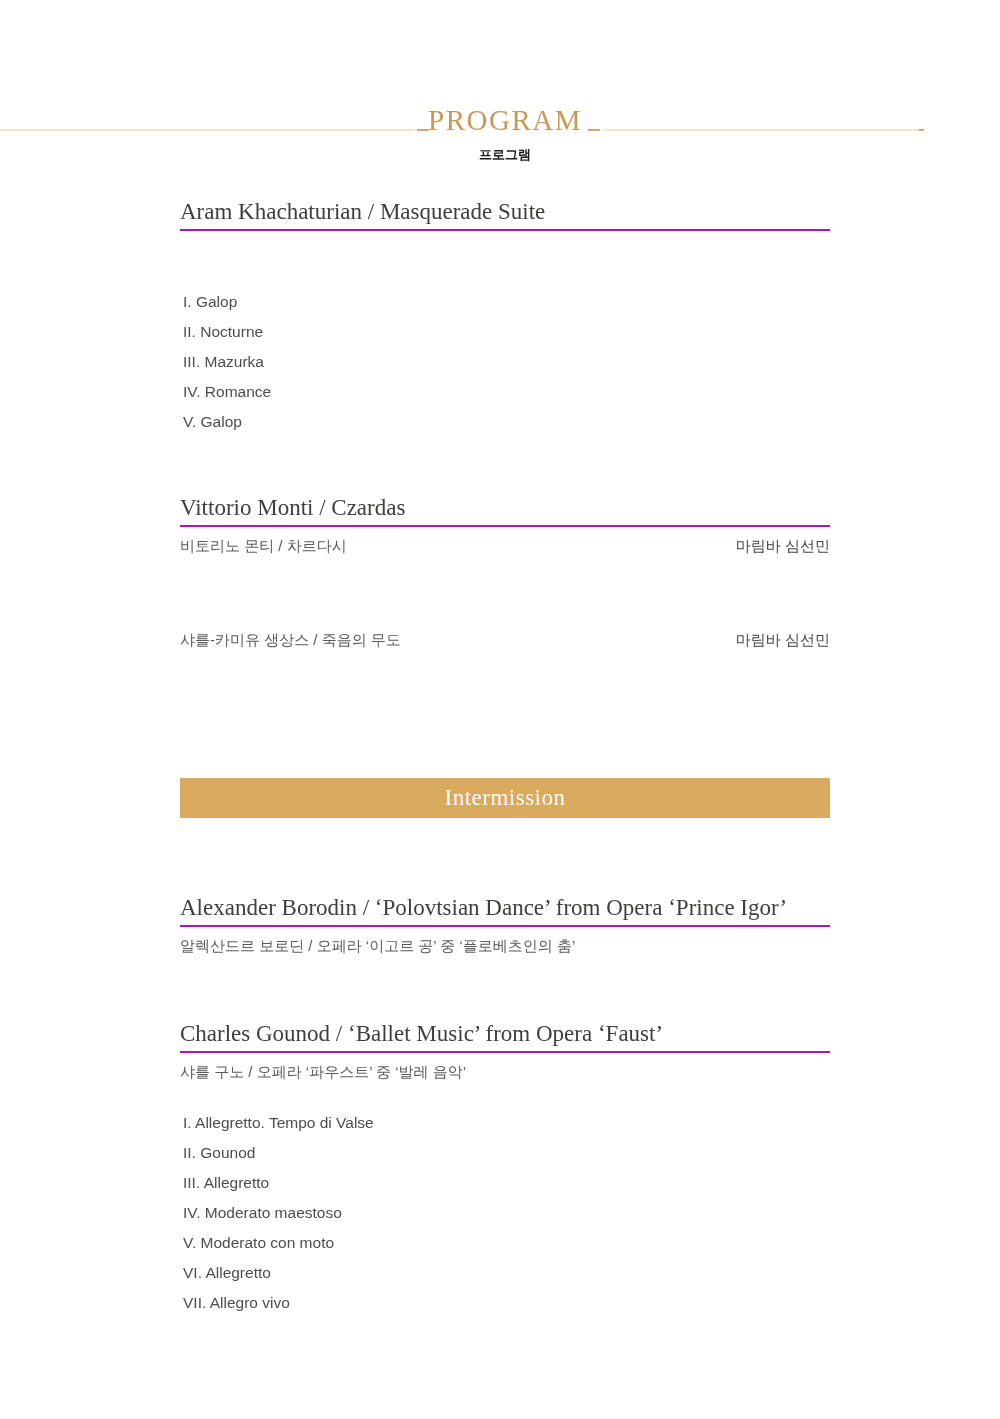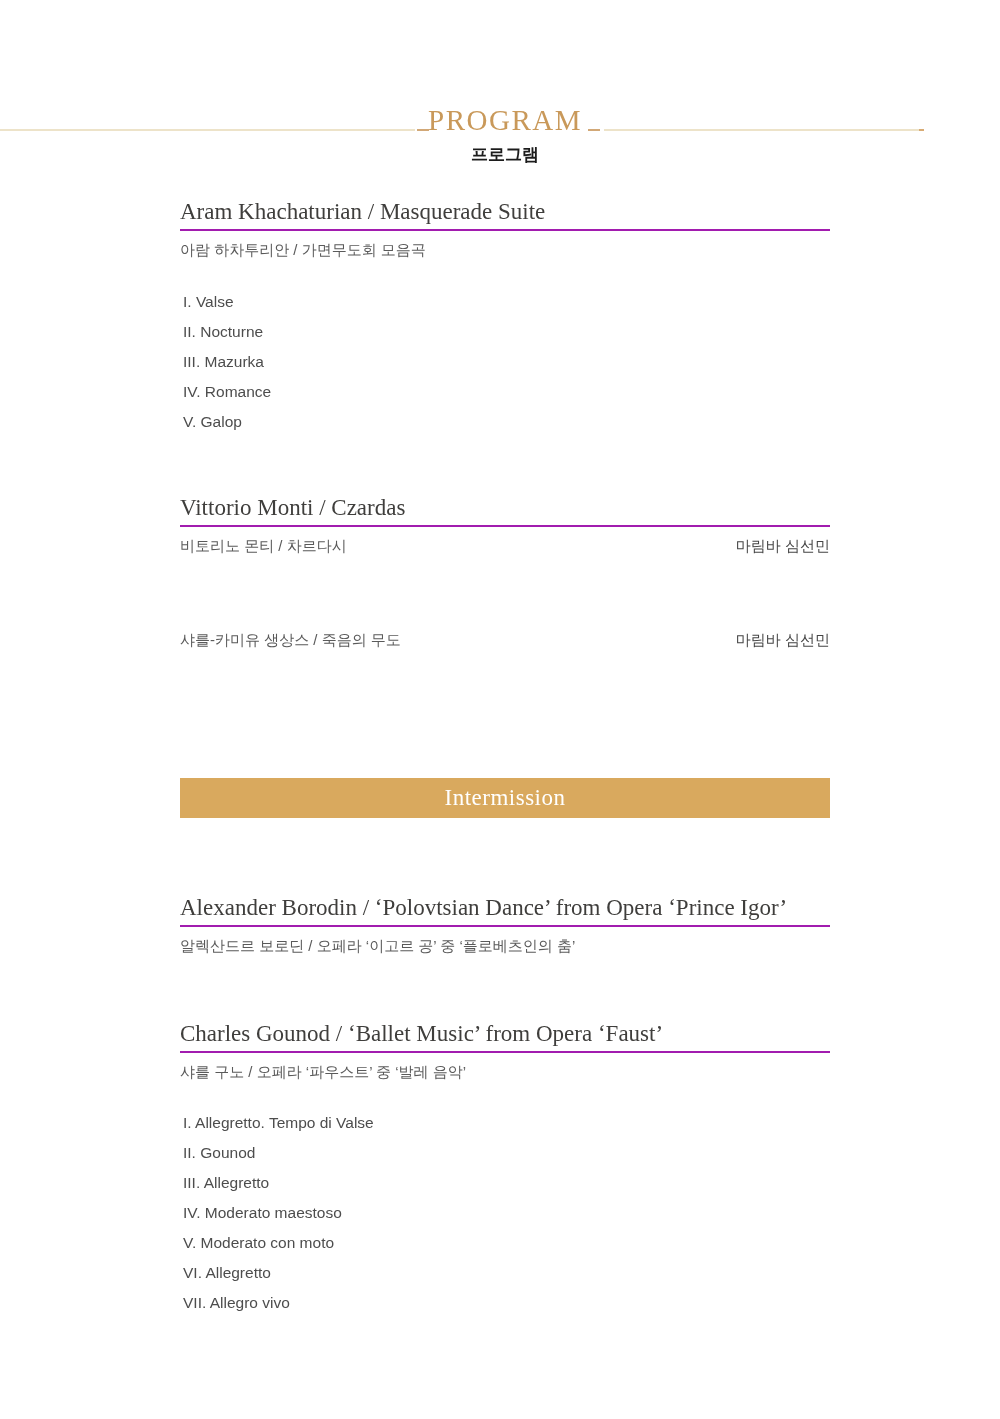--- a/index.html
+++ b/index.html
@@ -45,21 +45,21 @@
     line-height: 30px;
     letter-spacing: 1.5px;
     color: #c9995a;
   }
   .page-subtitle {
     position: absolute;
     left: 180px;
     width: 650px;
     top: 112px;
     text-align: center;
-    font-size: 17px;
+    font-size: 13px;
     line-height: 20px;
     font-weight: bold;
     color: #1c1c1c;
   }
   
   .piece {
     position: absolute;
     left: 180px;
     width: 650px;
   }
@@ -127,28 +127,24 @@
   <div class="rule rule-left"></div>
   <div class="dash dash-left"></div>
   <h1 class="page-title">PROGRAM</h1>
   <div class="dash dash-right"></div>
   <div class="rule rule-right"></div>
   <div class="rule-cap"></div>
   <div class="page-subtitle">프로그램</div>
 
   <section class="piece" style="top:166px">
     <h2 class="piece-title">Aram Khachaturian / Masquerade Suite</h2>
-    <div class="piece-sub">
-      <span>아람 하차투리안 / 가면무도회 모음곡</span>
-      <span class="performer"></span>
-    </div>
   </section>
 
   <div class="movements" style="top:254px">
-    <div class="movement">I. Valse</div>
+    <div class="movement">I. Galop</div>
     <div class="movement">II. Nocturne</div>
     <div class="movement">III. Mazurka</div>
     <div class="movement">IV. Romance</div>
     <div class="movement">V. Galop</div>
   </div>
 
   <section class="piece" style="top:462px">
     <h2 class="piece-title">Vittorio Monti / Czardas</h2>
     <div class="piece-sub">
       <span>비토리노 몬티 / 차르다시</span>

